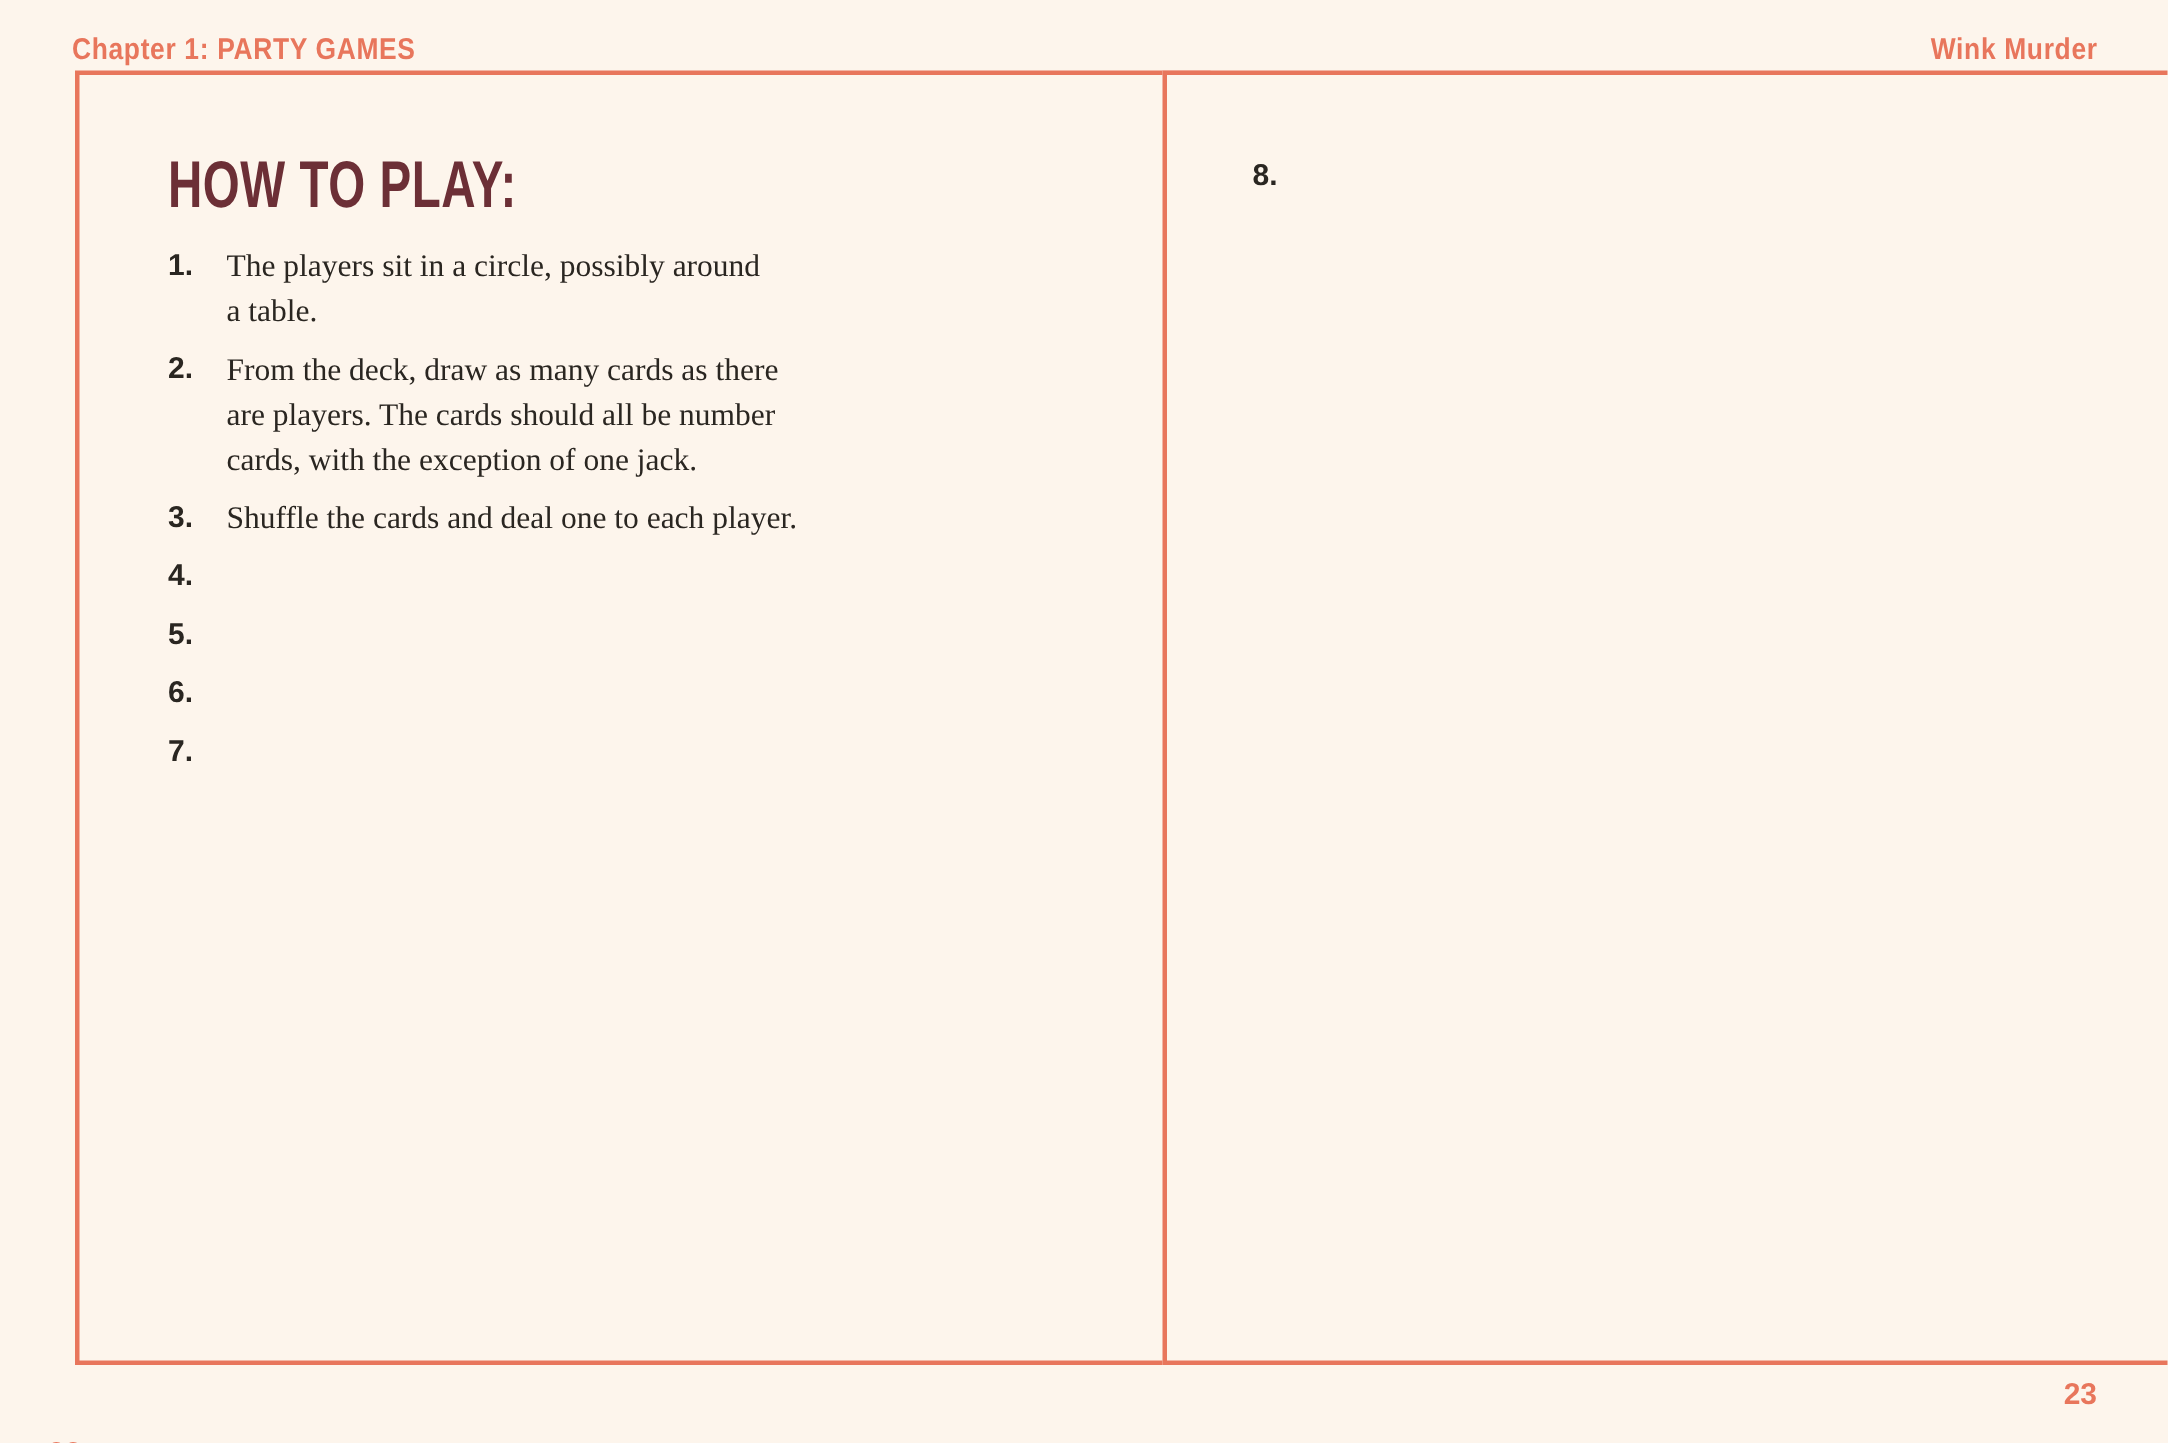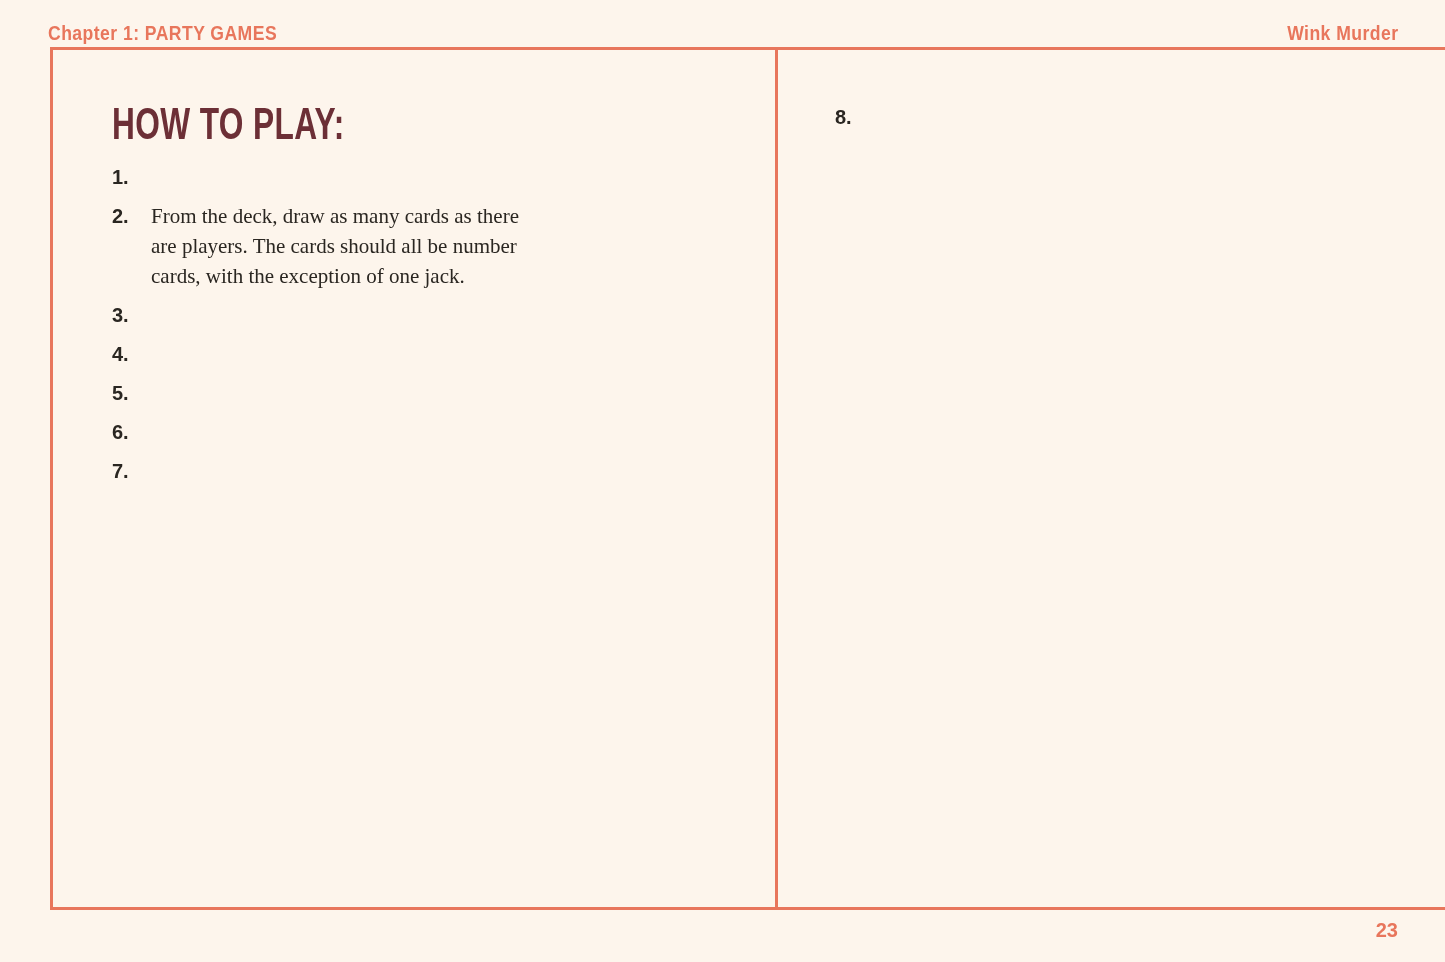--- a/index.html
+++ b/index.html
@@ -101,31 +101,34 @@
   <div class="running-head left-head">Chapter 1: PARTY GAMES</div>
 
   <div class="running-head right-head">Wink Murder</div>
 
   <section class="page-box left-box">
     <h1 class="title">HOW TO PLAY:</h1>
     <ol class="rules-list left-list">
 
         <li class="rule">
           <span class="num">1.</span>
+          <span class="txt">The players sit in a circle, possibly around
+a table.</span>
         </li>
 
         <li class="rule">
           <span class="num">2.</span>
           <span class="txt">From the deck, draw as many cards as there
 are players. The cards should all be number
 cards, with the exception of one jack.</span>
         </li>
 
         <li class="rule">
           <span class="num">3.</span>
+          <span class="txt">Shuffle the cards and deal one to each player.</span>
         </li>
 
         <li class="rule">
           <span class="num">4.</span>
         </li>
 
         <li class="rule">
           <span class="num">5.</span>
         </li>
 

